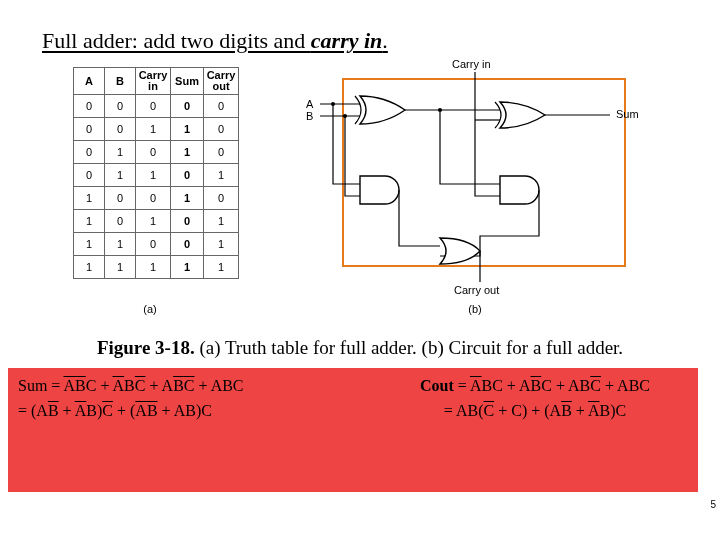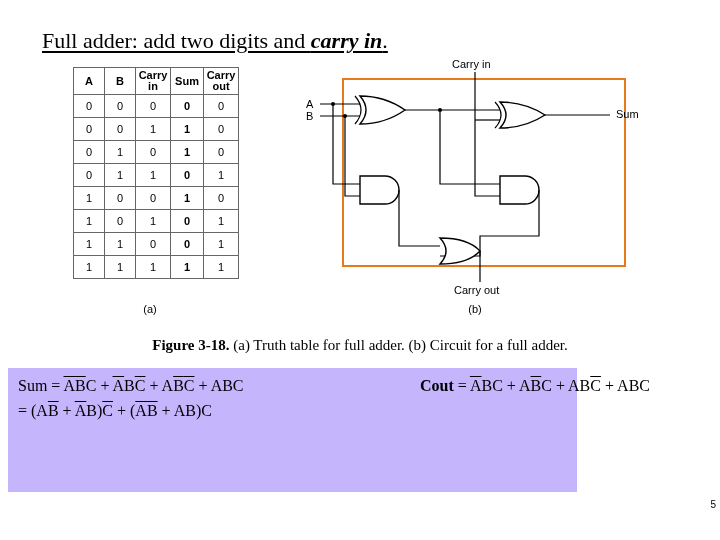--- a/index.html
+++ b/index.html
@@ -62,30 +62,30 @@
     text-align: center;
   }
   .sub-a { left: 135px; top: 303px; width: 30px; }
   .sub-b { left: 460px; top: 303px; width: 30px; }
   .figcap {
     position: absolute;
     left: 0;
     right: 0;
     top: 337px;
     text-align: center;
-    font-size: 15px;
+    font-size: 19px;
   }
   .figcap b { font-weight: bold; }
   .eqpanel {
     position: absolute;
     left: 8px;
     top: 368px;
-    width: 569px;
+    width: 690px;
     height: 124px;
-    background: #c4b5fd;
+    background: #ef4444;
   }
   .eqcol {
     position: absolute;
     top: 6px;
     font-size: 16px;
     line-height: 1.55;
   }
   .eqL { left: 10px; width: 340px; }
   .eqR { left: 364px; width: 326px; text-align: center; }
   .ov { text-decoration: overline; }
@@ -228,16 +228,17 @@
   <b>Figure 3-18.</b><span>  (a) Truth table for full adder.  (b) Circuit for a full adder.</span>
 </div>
 
 <div class="eqpanel">
   <div class="eqcol eqL">
     <div class="sym">Sum = <span class="ov">A</span><span class="ov">B</span>C + <span class="ov">A</span>B<span class="ov">C</span> + A<span class="ov">B</span><span class="ov">C</span> + ABC</div>
     <div class="sym">= (A<span class="ov">B</span> + <span class="ov">A</span>B)<span class="ov">C</span> + (<span class="ov">A</span><span class="ov">B</span> + AB)C</div>
   </div>
   <div class="eqcol eqR">
     <div class="sym"><b>Cout</b> = <span class="ov">A</span>BC + A<span class="ov">B</span>C + AB<span class="ov">C</span> + ABC</div>
+    <div class="sym">= AB(<span class="ov">C</span> + C) + (A<span class="ov">B</span> + <span class="ov">A</span>B)C</div>
   </div>
 </div>
 
 <div class="pg">5</div>
 
 </body></html>

